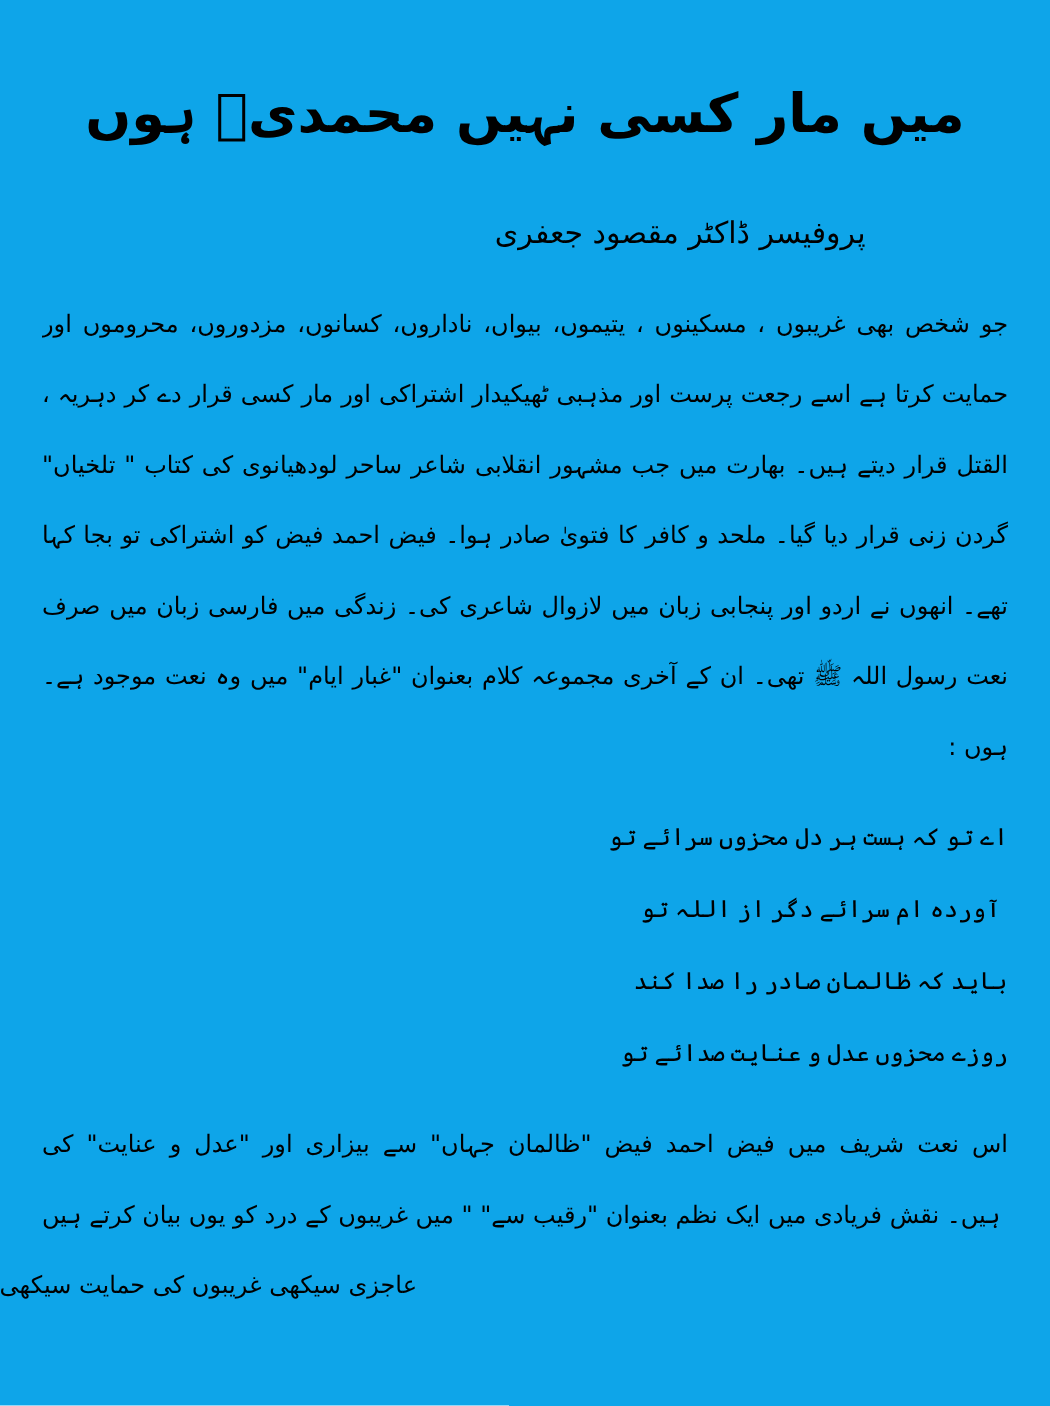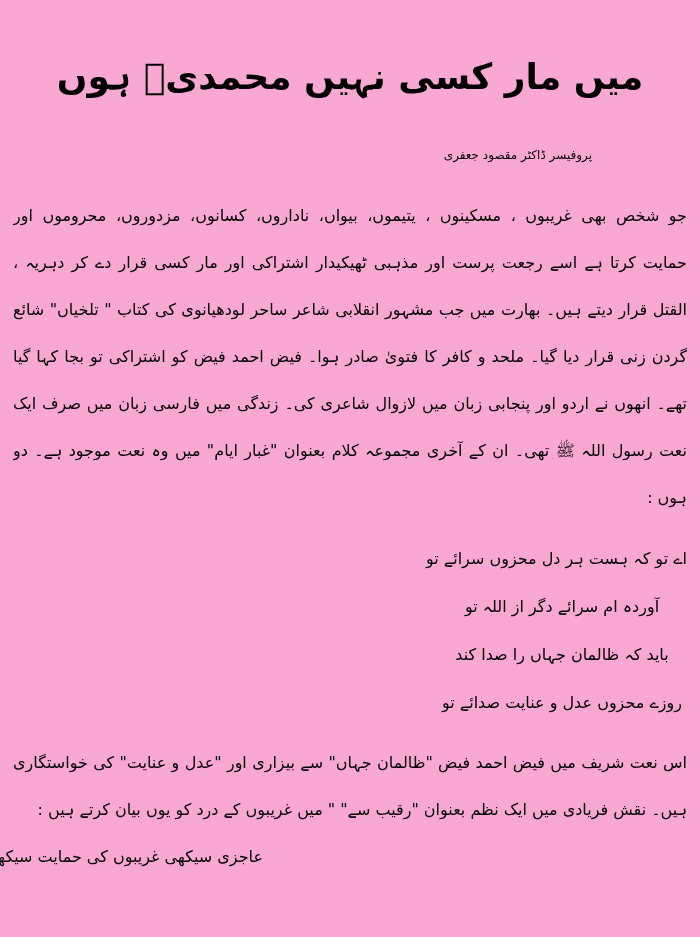--- a/index.html
+++ b/index.html
@@ -1,40 +1,40 @@
 <!DOCTYPE html>
 <html lang="ur" dir="rtl"><head>
 <meta charset="utf-8">
 <style>
   html,body{margin:0;padding:0;background:#ffffff;}
   .page{
     width:700px;height:937px;margin:0 auto;box-sizing:border-box;
-    padding:0 13px;overflow:hidden;background:#f9a8d4;color:#000000;
+    padding:0 28px;overflow:hidden;background:#0ea5e9;color:#000000;
     direction:rtl;font-family:"DejaVu Sans",sans-serif;
   }
   .title{
     margin-top:38px;font-size:36px;line-height:78px;font-weight:700;
     text-align:center;white-space:nowrap;
   }
   .byline{
-    margin-top:28px;font-size:12px;line-height:22px;
+    margin-top:28px;font-size:20px;line-height:22px;
     text-align:right;padding-left:0;padding-right:95px;
   }
   .para{margin:0;}
   .para-1{margin-top:26px;}
   .para-2{margin-top:12px;}
   .pline{
     font-size:16px;line-height:47px;height:47px;
     text-align:justify;text-align-last:justify;white-space:normal;overflow:hidden;
   }
   .pline.endline{text-align:left;text-align-last:right;}
   .vwrap-1{margin-top:14px;display:flex;justify-content:flex-start;}
   .vwrap-2{margin-top:0;display:flex;justify-content:flex-end;}
   .vblock{width:250px;text-align:center;}
-  .vblock-1{margin-right:0px;}
+  .vblock-1{margin-right:0px;font-family:Liberation Serif, serif;}
   .vblock-2{margin-right:15px;}
   .vline{font-size:16px;line-height:48px;height:48px;white-space:nowrap;}
 </style>
 </head>
 <body>
 
 <div class="page">
 
   <h1 class="title">میں مار کسی نہیں محمدیؐ ہوں</h1>
 
@@ -47,21 +47,21 @@
     <div class="pline">گردن زنی قرار دیا گیا۔ ملحد و کافر کا فتویٰ صادر ہوا۔ فیض احمد فیض کو اشتراکی تو بجا کہا گیا لیکن وہ مار کسی یا لادین نہیں</div>
     <div class="pline">تھے۔ انھوں نے اردو اور پنجابی زبان میں لازوال شاعری کی۔ زندگی میں فارسی زبان میں صرف ایک تخلیق کی وہ</div>
     <div class="pline">نعت رسول اللہ ﷺ تھی۔ ان کے آخری مجموعہ کلام بعنوان "غبار ایام" میں وہ نعت موجود ہے۔ دو شعر پیش کرتا</div>
     <div class="pline endline">ہوں :</div>
   </div>
 
   <div class="vwrap-1">
     <div class="vblock vblock-1">
       <div class="vline">اے تو کہ ہست ہر دل محزوں سرائے تو</div>
       <div class="vline">آوردہ ام سرائے دگر از اللہ تو</div>
-      <div class="vline">باید کہ ظالمان جہاں را صدا کند</div>
+      <div class="vline">باید کہ ظالمان صادر را صدا کند</div>
       <div class="vline">روزے محزوں عدل و عنایت صدائے تو</div>
     </div>
   </div>
 
   <div class="para para-2">
     <div class="pline">اس نعت شریف میں فیض احمد فیض "ظالمان جہاں" سے بیزاری اور "عدل و عنایت" کی خواستگاری کے متمنی</div>
     <div class="pline endline">ہیں۔ نقش فریادی میں ایک نظم بعنوان "رقیب سے" " میں غریبوں کے درد کو یوں بیان کرتے ہیں :</div>
   </div>
 
   <div class="vwrap-2">

